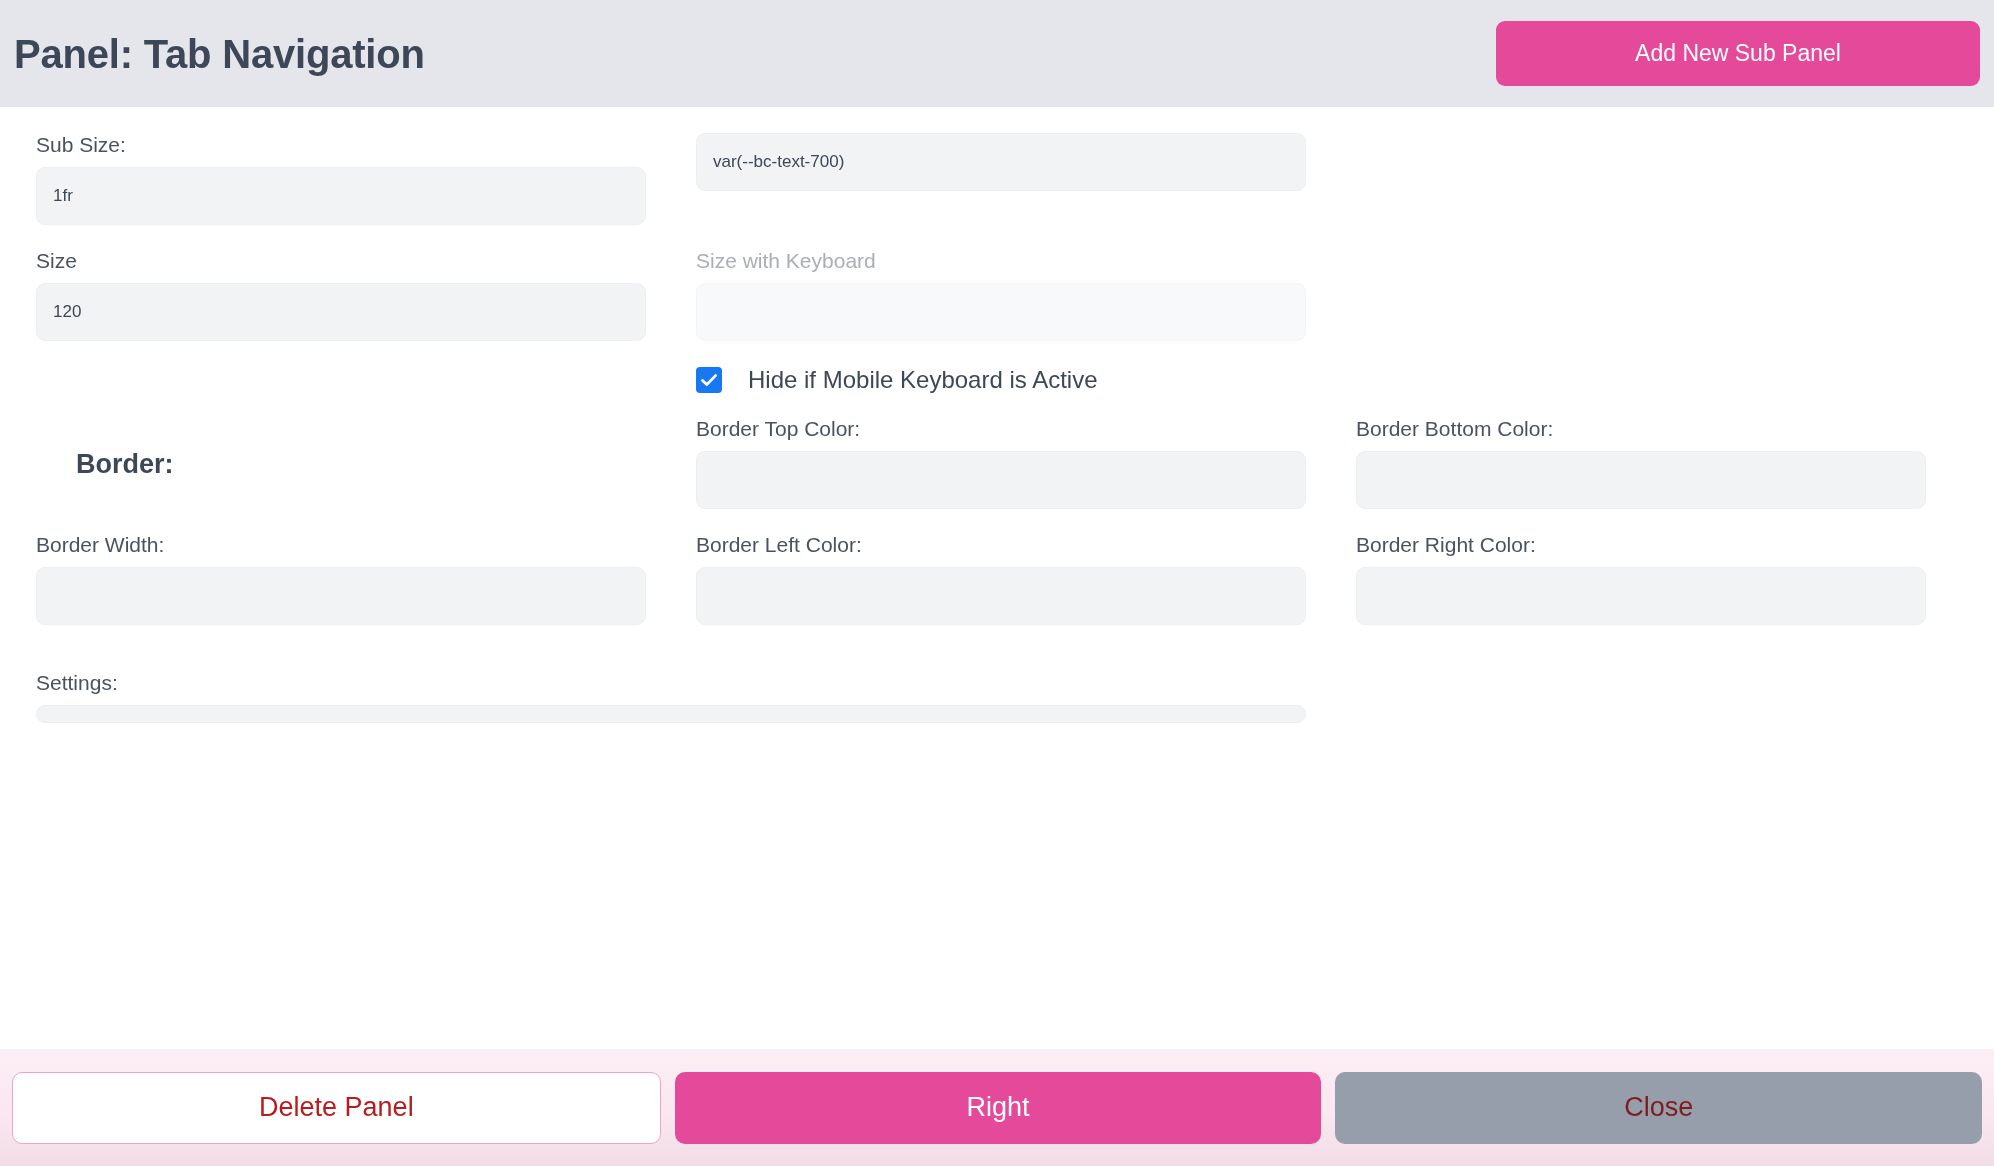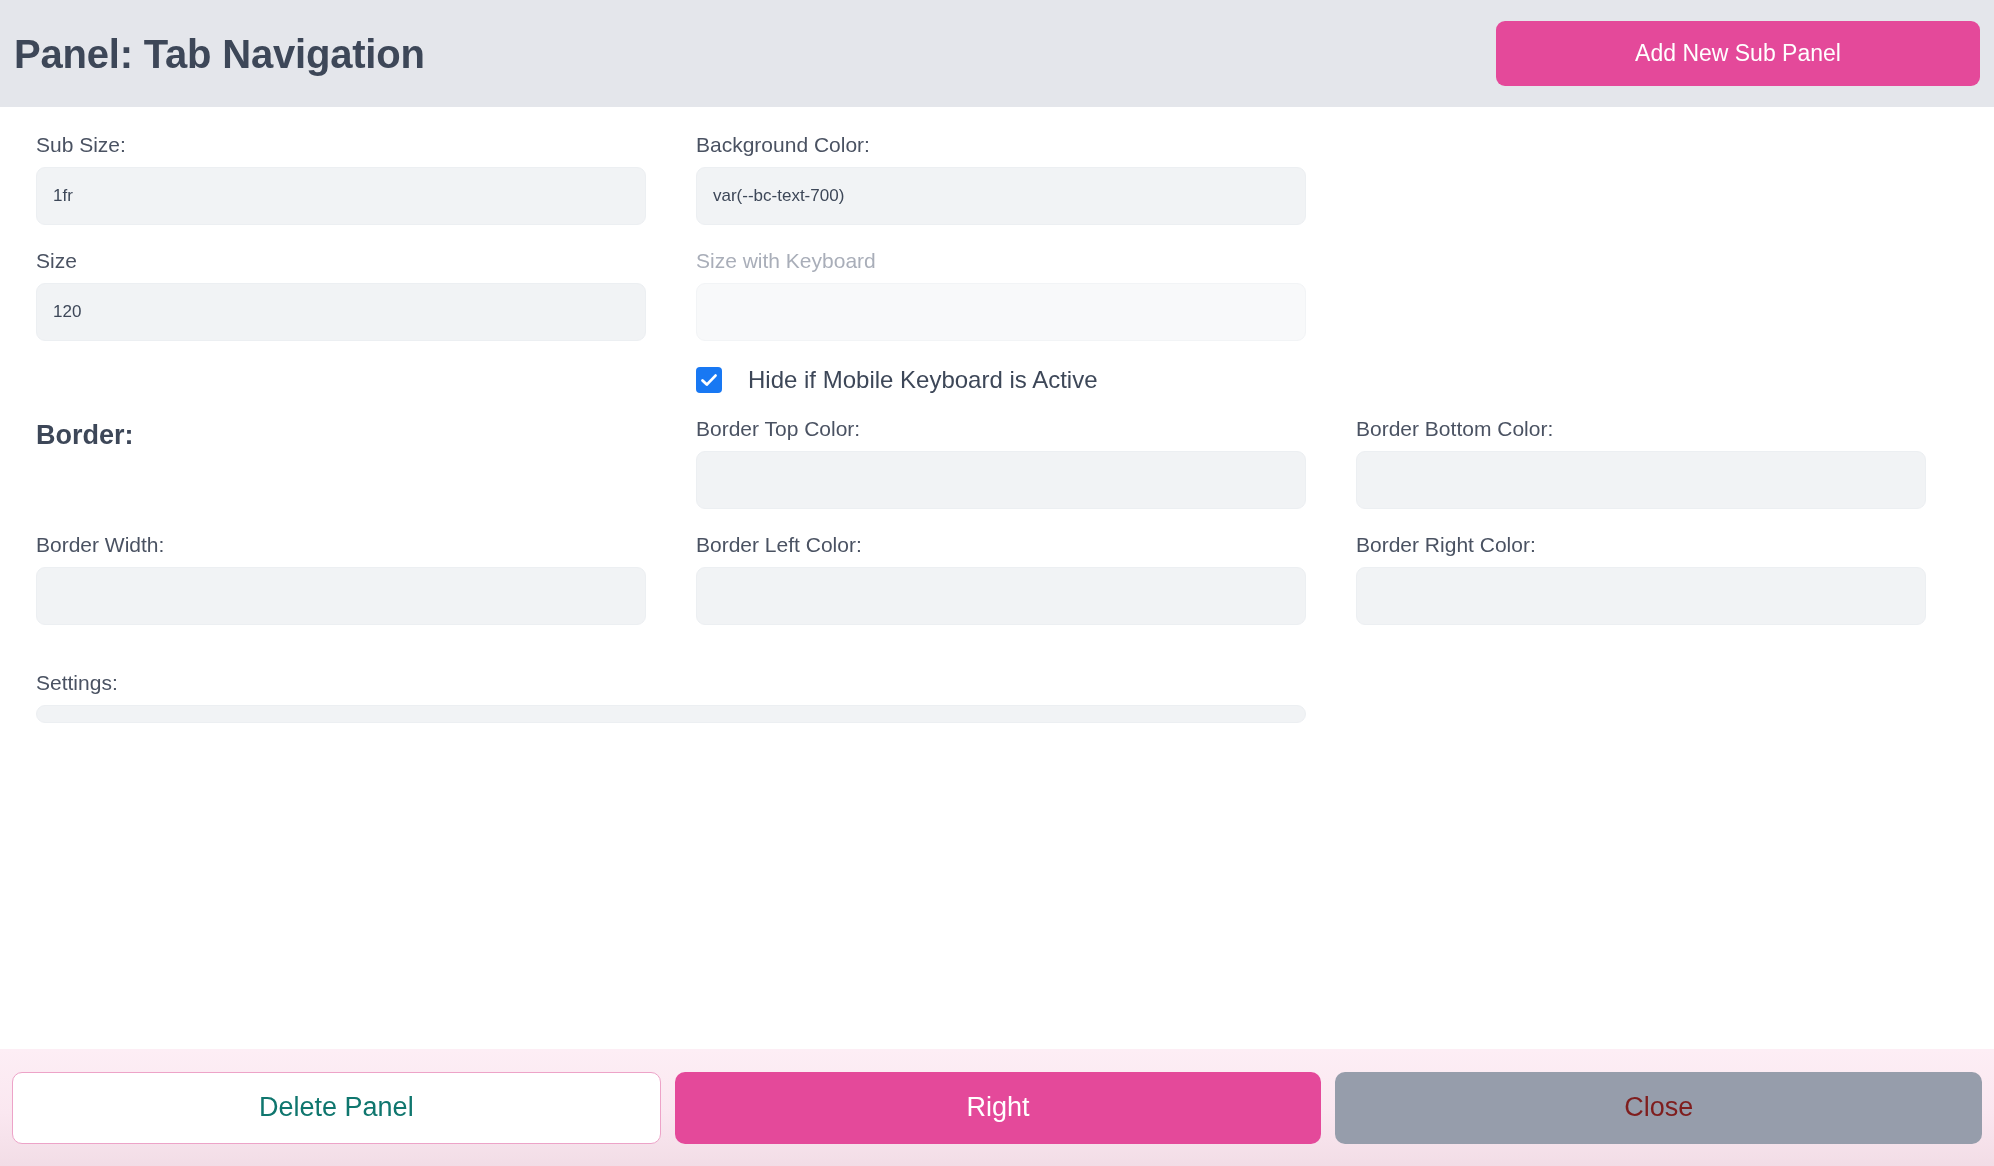--- a/index.html
+++ b/index.html
@@ -138,22 +138,23 @@
 
   .checkbox-label {
     font-size: 24px;
     color: #3d4758;
     line-height: 1;
   }
 
   
   .border-heading-cell {
     display: flex;
-    align-items: flex-start;
+    align-items: center;
     padding-top: 4px;
+    margin-left: 40px;
   }
 
   
   .settings-field {
     grid-column: 1 / span 2;
     padding-right: 50px;
     margin-top: 22px;
   }
 
   .settings-bar {
@@ -182,21 +183,21 @@
     font-size: 27px;
     display: flex;
     align-items: center;
     justify-content: center;
     cursor: pointer;
     border: none;
   }
 
   .btn-delete {
     background: #ffffff;
-    color: #0f766e;
+    color: #b91c1c;
     border: 1px solid #eda3c8;
   }
 
   .btn-save {
     background: #e4499a;
     color: #ffffff;
   }
 
   .btn-close {
     background: #969dab;
@@ -215,21 +216,20 @@
 
   <div class="editor-body">
     <div class="form-grid">
 
       <div class="field">
         <label class="field-label">Sub Size:</label>
         <input class="text-input" type="text" value="1fr" style="">
       </div>
 
       <div class="field">
-        <label class="field-label">Background Color:</label>
         <input class="text-input" type="text" value="var(--bc-text-700)" style="">
       </div>
 
       <div class="field"></div>
 
       <div class="field">
         <label class="field-label">Size</label>
         <input class="text-input" type="text" value="120" style="">
       </div>
 

